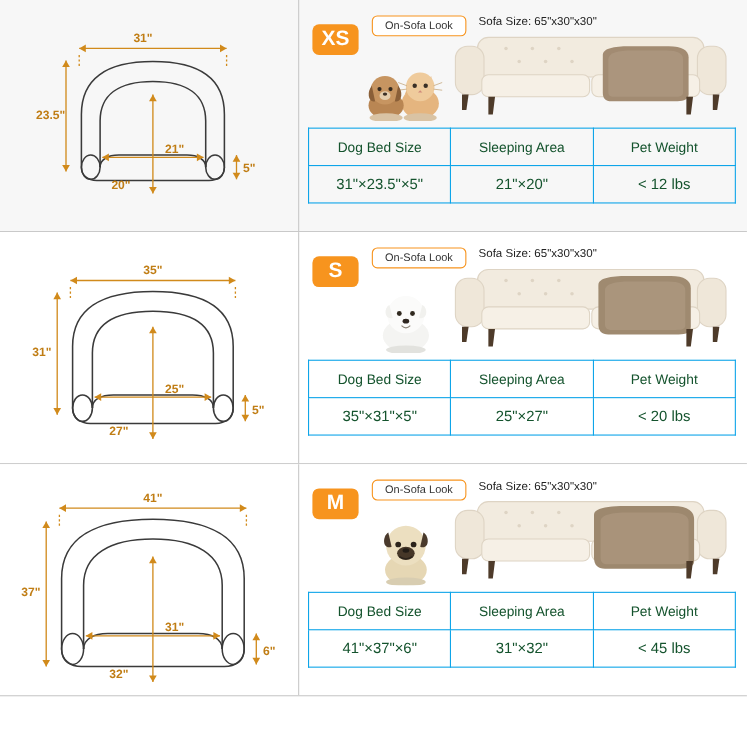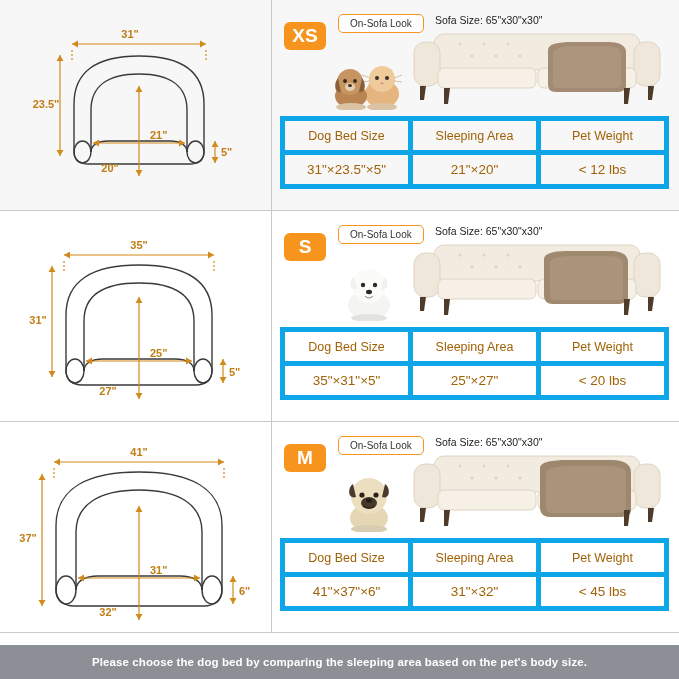--- a/index.html
+++ b/index.html
@@ -94,24 +94,24 @@
   .sofa-wrap svg { display:block; }
 
   
   table.spec {
     width:100%;
     border-collapse:collapse;
     margin-top:4px;
     table-layout:fixed;
   }
   table.spec td {
-    border:5px solid #0ea5e9;
+    border:1px solid #0ea5e9;
     text-align:center;
     font-size:12.5px;
-    color:#a16207;
+    color:#14532d;
     height:34px;
     padding:2px 2px;
   }
   table.spec tr.head td { font-size:12.5px; }
   table.spec tr.val td { font-size:13.5px; }
 
   
   .footer {
     position:absolute;
     left:0; bottom:0;
@@ -506,14 +506,13 @@
         <tr class="val">
           <td>41"×37"×6"</td>
           <td>31"×32"</td>
           <td>&lt; 45 lbs</td>
         </tr>
       </tbody>
         </table>
     </div>
   </div>
 
-  <div class="footer">Please choose the dog bed by comparing the sleeping area based on the pet's body size.</div>
 </div>
 
 </body></html>

